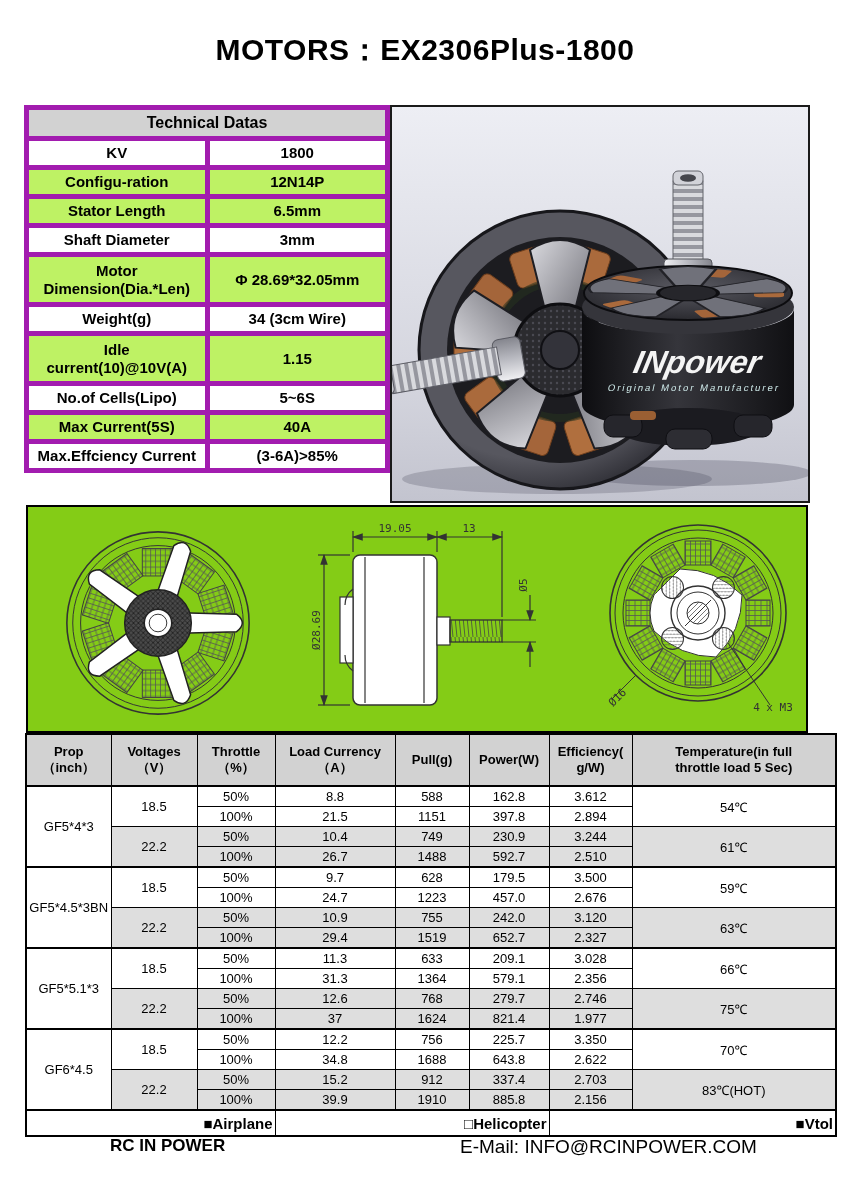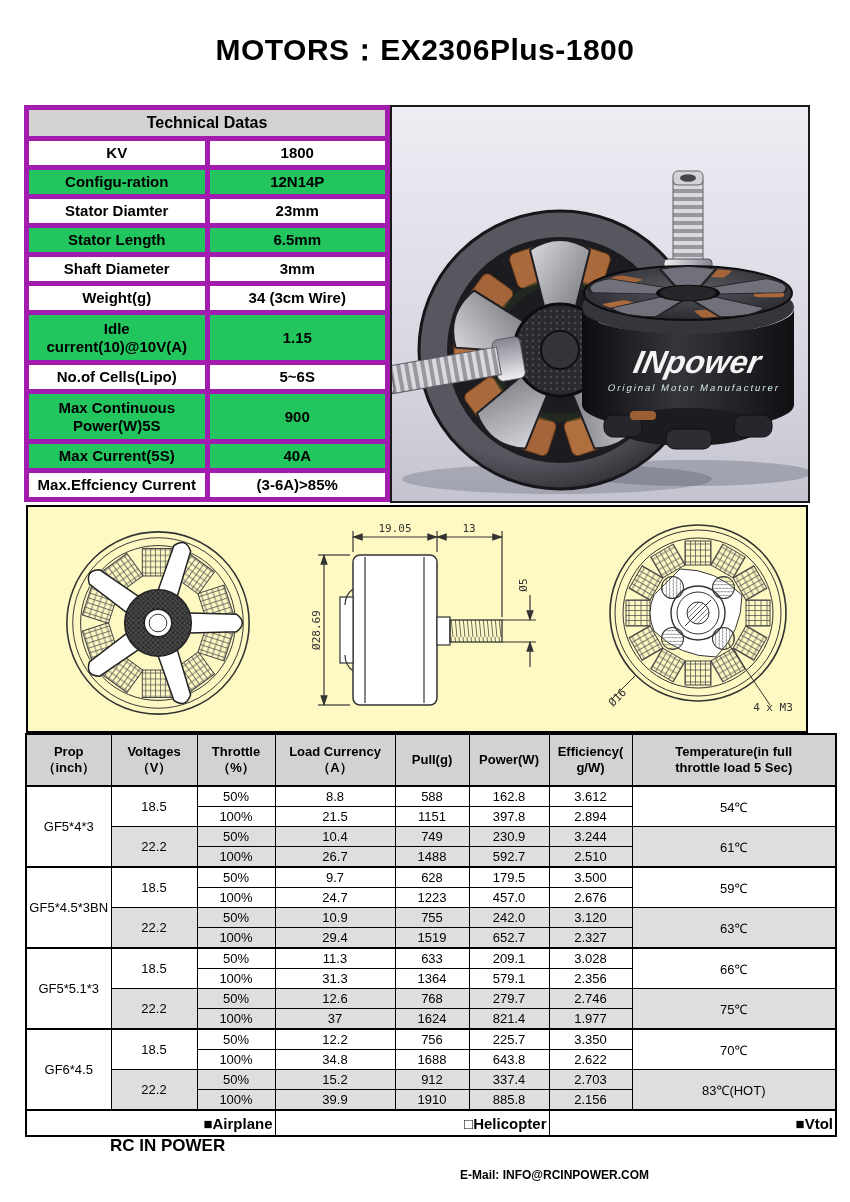--- a/index.html
+++ b/index.html
@@ -11,48 +11,48 @@
 
   
   table{border-collapse:collapse;}
   .tech{position:absolute;left:24px;top:105px;width:366px;table-layout:fixed;}
   .tech td,.tech th{border:5px solid #a21caf;text-align:center;vertical-align:middle;
         font-weight:bold;font-size:15px;line-height:1.15;padding:0 2px;}
   .tech{border:2px solid #000;}
   .tech .hd{height:26px;background:#d2d2d2;font-size:16px;}
   .tech tr.s td{height:24px;}
   .tech tr.d td{height:45px;}
-  .tech td.g{background:#22c55e;}
+  .tech td.g{background:#bef264;}
   .tech td.lab{width:167px;white-space:pre-line;}
   .tech td.val{width:199px;}
 
   
   .photo{position:absolute;left:390px;top:105px;width:420px;height:398px;
          border:2px solid #1a1a1a;box-sizing:border-box;overflow:hidden;}
 
   
   .draw{position:absolute;left:26px;top:505px;width:782px;height:228px;
-        border:2px solid #000;box-sizing:border-box;background:#fef9c3;}
+        border:2px solid #000;box-sizing:border-box;background:#84cc16;}
   .draw svg{position:absolute;}
   .dimtxt{font-family:"DejaVu Sans Mono",monospace;font-size:11px;fill:#333;}
 
   
   .perf{position:absolute;left:25px;top:733px;width:810px;table-layout:fixed;
         border:2px solid #000;}
   .perf th,.perf td{border:1px solid #000;text-align:center;vertical-align:middle;
         font-size:13px;padding:0 2px;}
   .perf thead th{height:50px;background:#d2d2d2;font-weight:bold;
         white-space:pre-line;line-height:1.25;border-bottom:2px solid #000;}
   .perf tbody td{height:19px;}
   .perf td.sh{background:#dedede;}
   .perf tr.gs td{border-top:2px solid #000;}
   .perf tr.cat td{height:24px;font-weight:bold;font-size:15px;border-top:2px solid #000;text-align:right;}
 
   .foot-co{position:absolute;left:110px;top:1136px;font-size:17px;font-weight:bold;}
-  .foot-em{position:absolute;left:460px;top:1136px;font-size:12px;font-weight:bold;margin-top:32px;}
+  .foot-em{position:absolute;left:460px;top:1136px;font-size:19px;font-weight:normal;}
 </style>
 </head>
 <body>
 
 <div class="page">
 
   <div class="title">MOTORS：EX2306Plus-1800</div>
 
   <table class="tech">
     <tbody>
@@ -61,48 +61,44 @@
         </tr>
     <tr class="s">
           <td class="lab">KV</td>
           <td class="val">1800</td>
         </tr>
     <tr class="s">
           <td class="lab g">Configu-ration</td>
           <td class="val g">12N14P</td>
         </tr>
     <tr class="s">
-          <td class="lab">Stator Diamter</td>
-          <td class="val">23mm</td>
-        </tr>
-    <tr class="s">
           <td class="lab g">Stator Length</td>
           <td class="val g">6.5mm</td>
         </tr>
     <tr class="s">
           <td class="lab">Shaft Diameter</td>
           <td class="val">3mm</td>
+        </tr>
+    <tr class="d">
+          <td class="lab g">Motor
+Dimension(Dia.*Len)</td>
+          <td class="val g">Φ 28.69*32.05mm</td>
         </tr>
     <tr class="s">
           <td class="lab">Weight(g)</td>
           <td class="val">34 (3cm Wire)</td>
         </tr>
     <tr class="d">
           <td class="lab g">Idle
 current(10)@10V(A)</td>
           <td class="val g">1.15</td>
         </tr>
     <tr class="s">
           <td class="lab">No.of Cells(Lipo)</td>
           <td class="val">5~6S</td>
-        </tr>
-    <tr class="d">
-          <td class="lab g">Max Continuous
-Power(W)5S</td>
-          <td class="val g">900</td>
         </tr>
     <tr class="s">
           <td class="lab g">Max Current(5S)</td>
           <td class="val g">40A</td>
         </tr>
     <tr class="s">
           <td class="lab">Max.Effciency Current</td>
           <td class="val">(3-6A)&gt;85%</td>
         </tr>
   </tbody>

